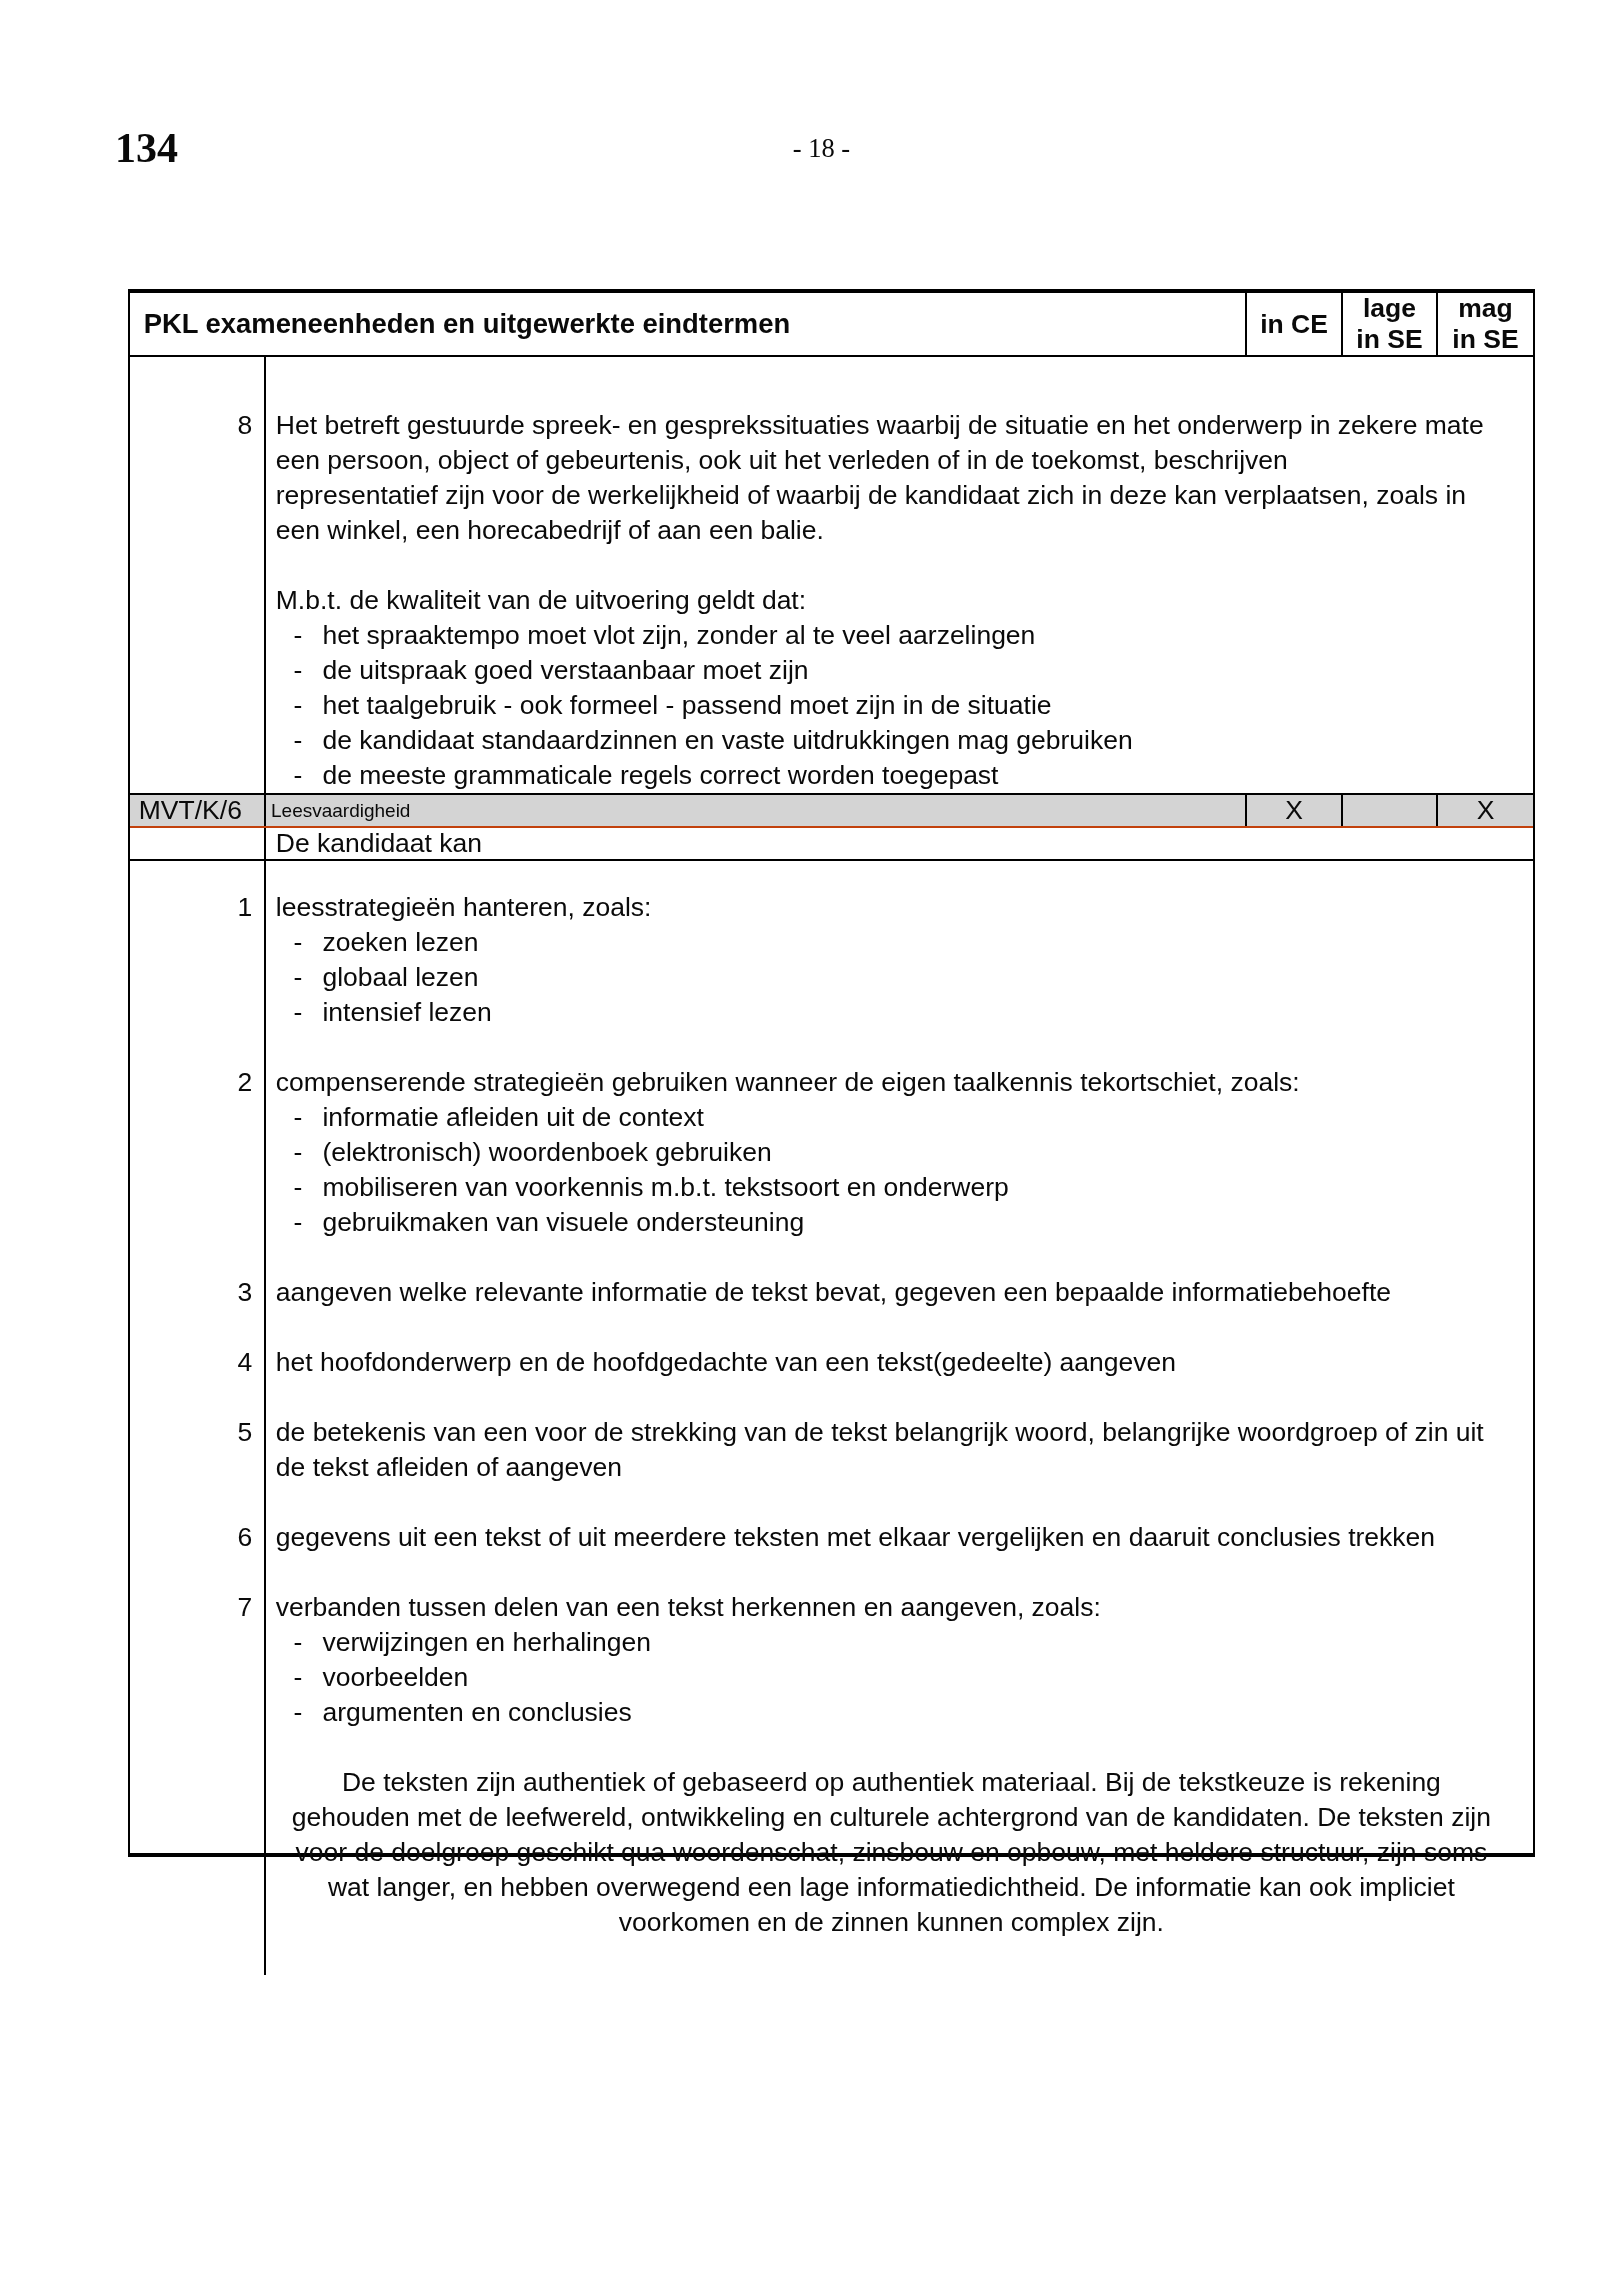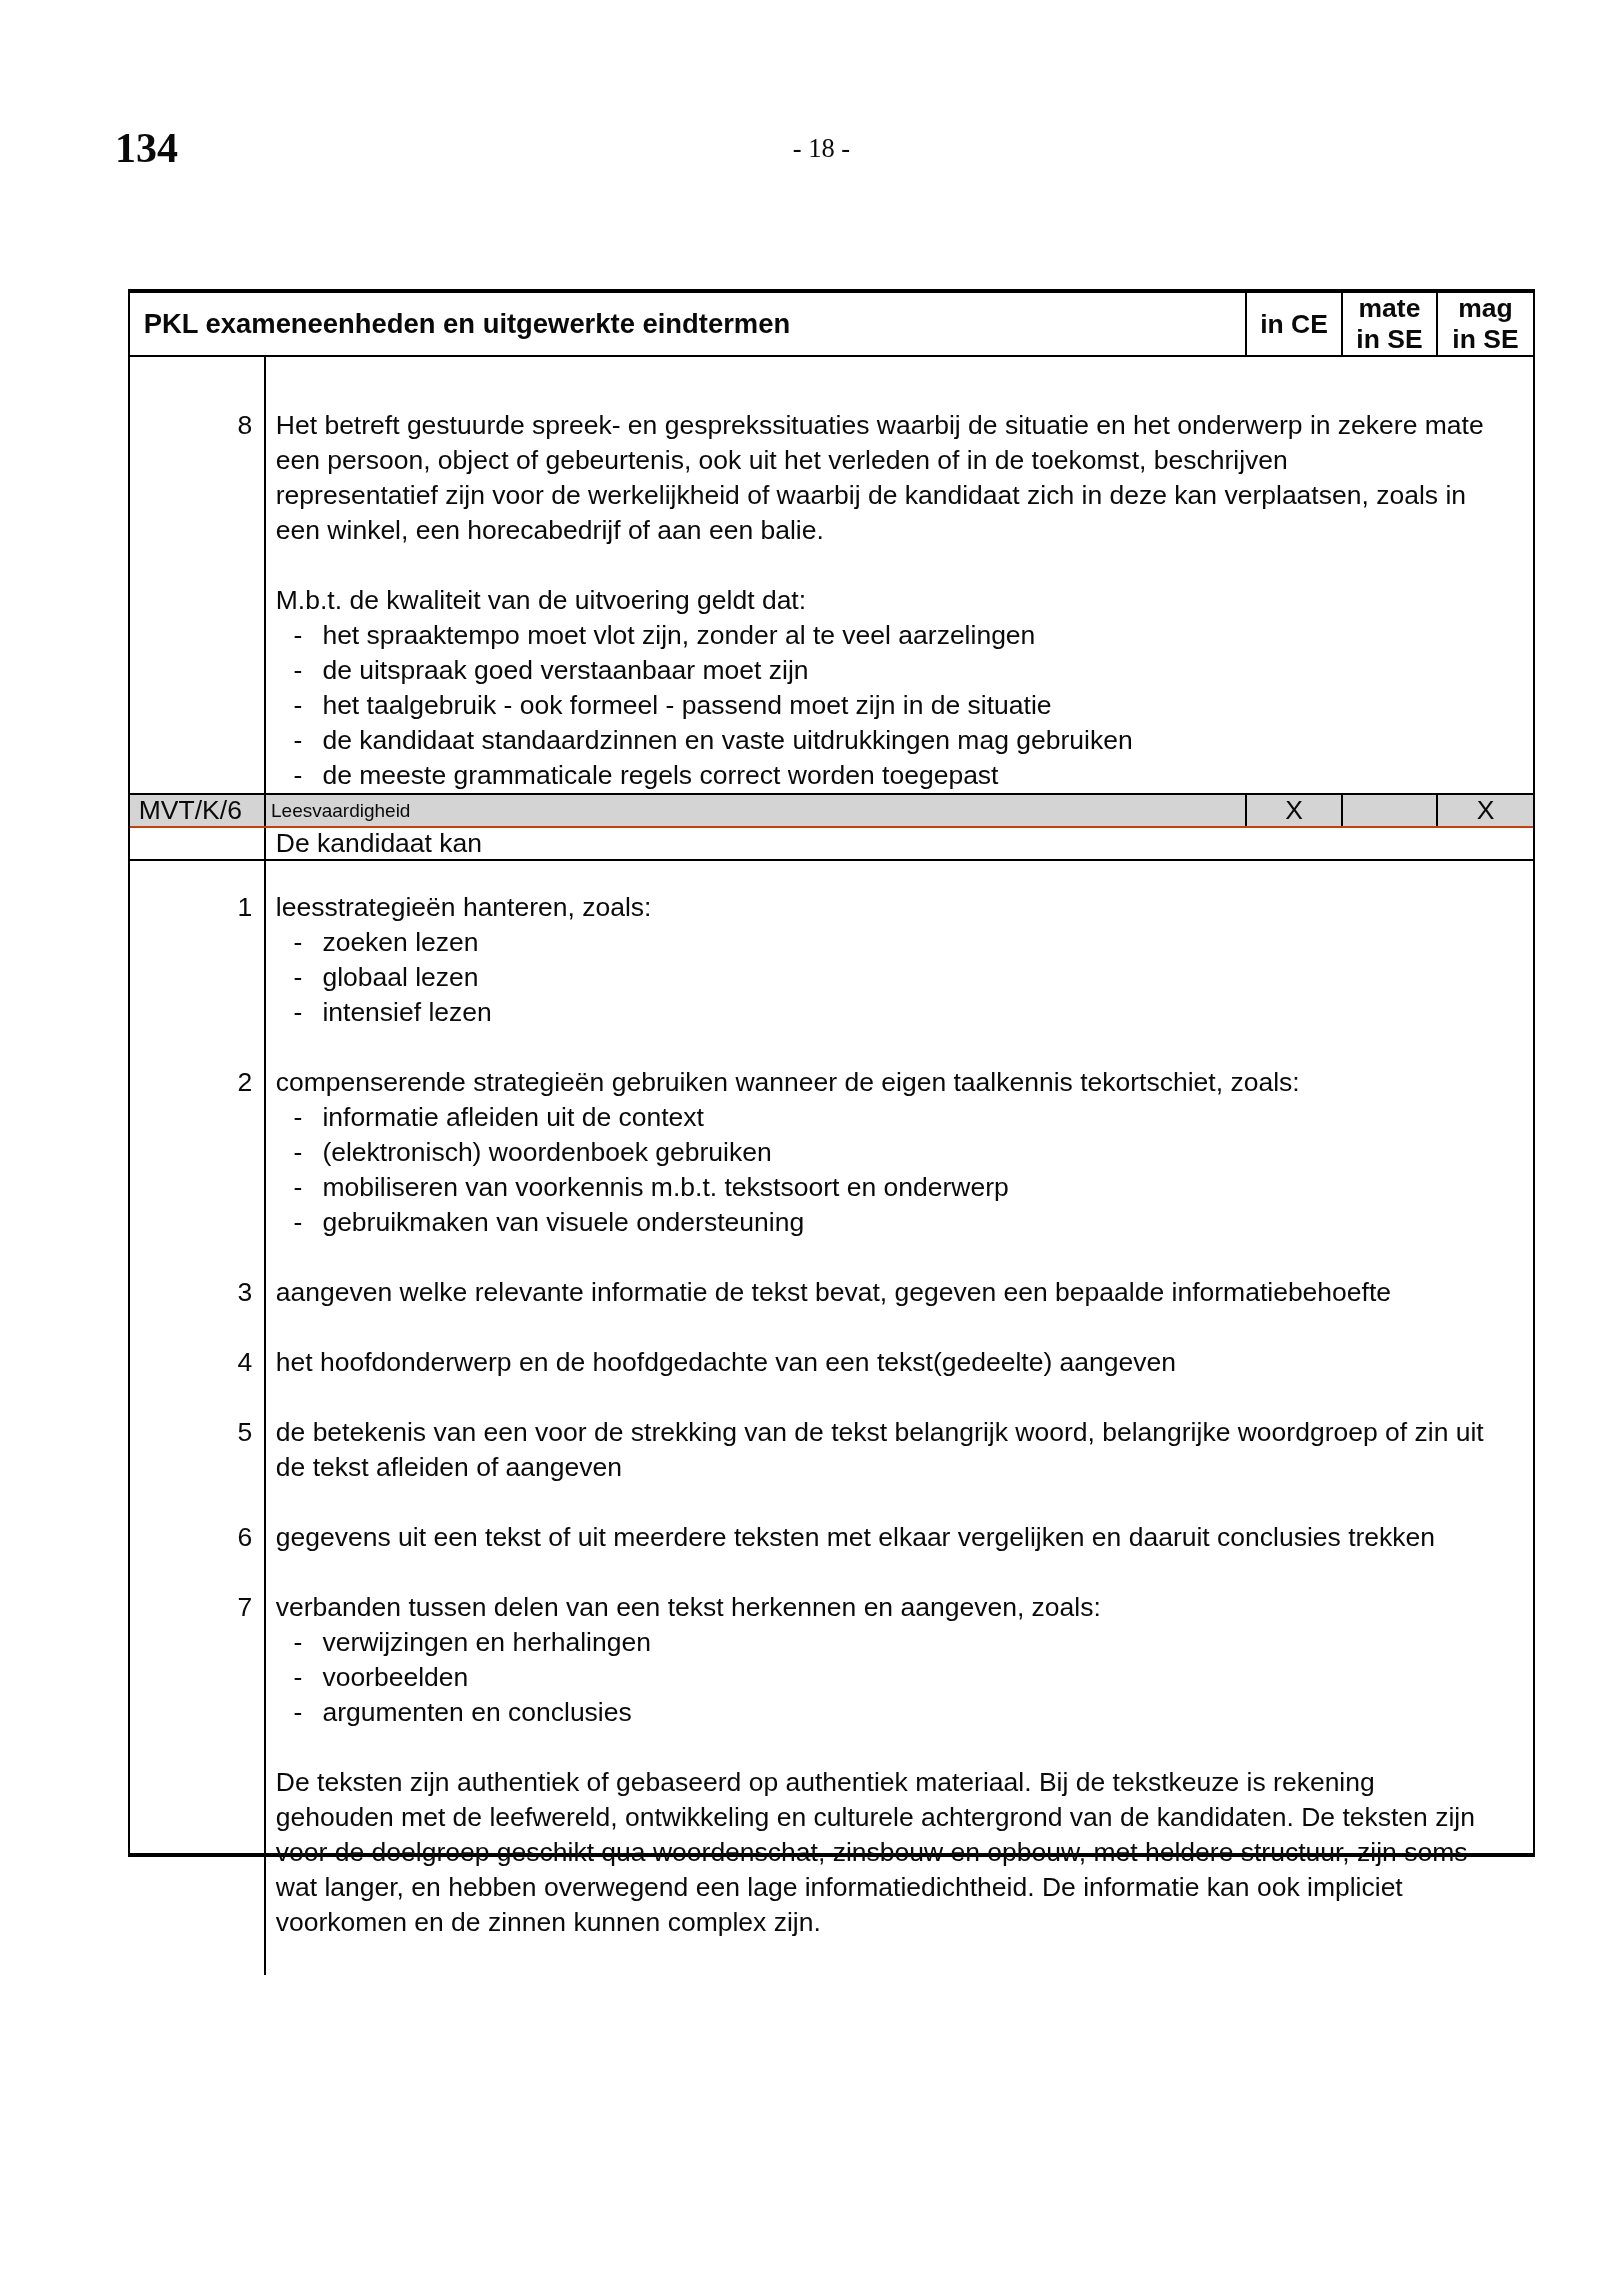--- a/index.html
+++ b/index.html
@@ -52,41 +52,41 @@
   .kandidaat-row{height:55px;border-bottom:2px solid #000;}
   .kan-num{width:136px;border-right:2px solid #000;}
   .kan-content{flex:1;display:flex;align-items:center;padding-left:9.8px;font-size:26.5px;}
   
   .items-row{flex:1;position:relative;display:block;padding-top:29px;}
   .vline{position:absolute;left:134px;top:0;bottom:0;width:2px;background:#000;}
   .item{display:flex;margin-bottom:35px;}
   .item-num{width:134px;flex:0 0 134px;text-align:right;padding-right:11.8px;
     box-sizing:border-box;font-size:26.5px;line-height:35px;}
   .item-body{flex:1;padding-left:11.8px;padding-right:26px;font-size:26.5px;line-height:35px;}
-  .closing{display:flex;}
+  .closing{display:flex;text-align:center;}
   .closing .item-num{visibility:hidden;}
   
   .tline{font-size:26.5px;line-height:35px;}
   .blank-line{height:35px;}
   .bullet-row{display:flex;font-size:26.5px;line-height:35px;}
   .bullet-dash{width:29px;flex:0 0 29px;margin-left:17.6px;}
   .bullet-text{flex:1;}
 </style>
 </head>
 <body style="--section-bg: #d4d4d4;">
 
 <div class="page-num">134</div>
 <div class="page-center">- 18 -</div>
 
 <div class="tbl">
 
   <div class="row header-row">
     <div class="cell hdr-title">PKL exameneenheden en uitgewerkte eindtermen</div>
     <div class="cell hdr-col hdr-ce">in CE</div>
-    <div class="cell hdr-col hdr-moet">mate
+    <div class="cell hdr-col hdr-moet">lage
 in SE</div>
     <div class="cell hdr-col hdr-mag">mag
 in SE</div>
   </div>
 
   <div class="row body8">
     <div class="cell numcol">8</div>
     <div class="cell contentcol">
       <div>
           <div class="tline">Het betreft gestuurde spreek- en gesprekssituaties waarbij de situatie en het onderwerp in zekere mate</div>

